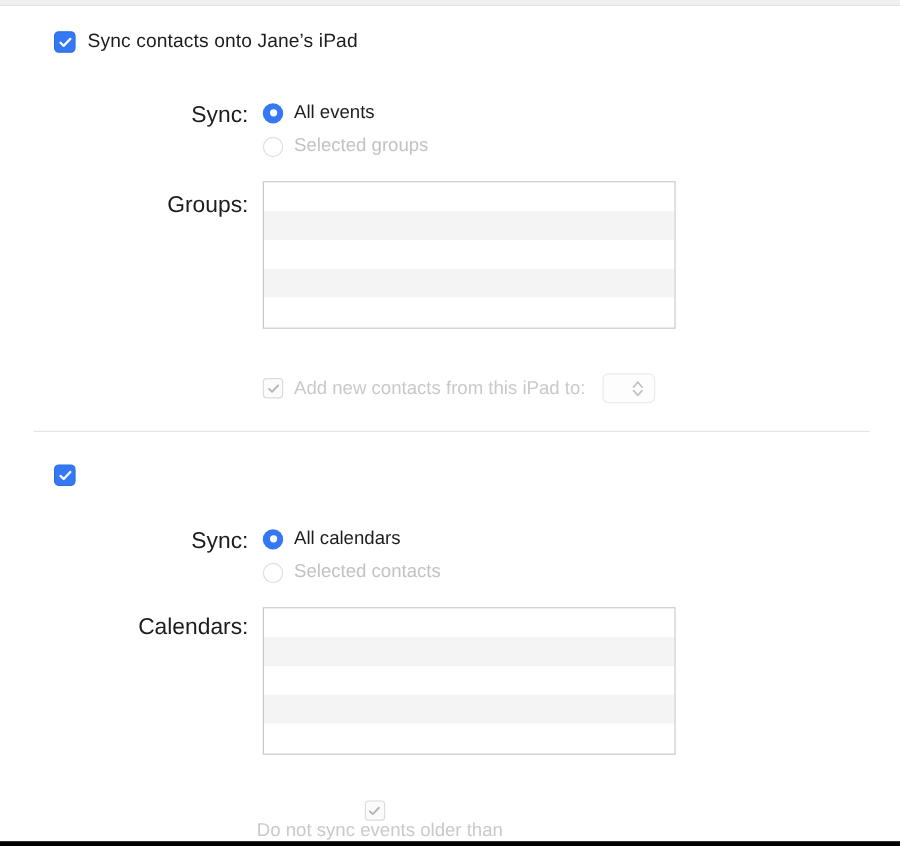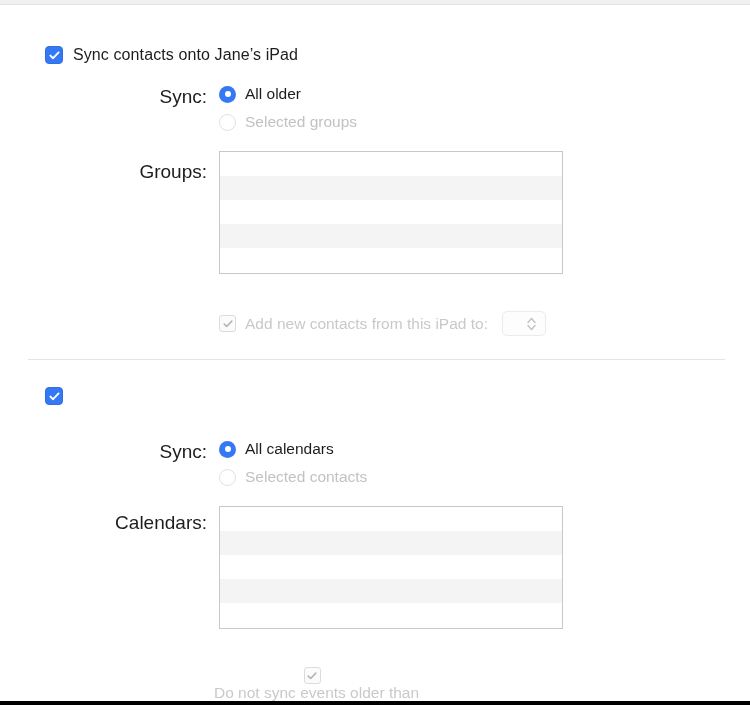--- a/index.html
+++ b/index.html
@@ -207,34 +207,34 @@
     flex: none;
   }
 </style>
 </head>
 <body>
 
 <div class="top-band"></div>
 
 <div class="pane pane-contacts">
 
-  <div class="row header-row" style="top: 40px;">
+  <div class="row header-row" style="top: 20px;">
     <span class="checkbox">
       <svg width="13" height="13" viewBox="0 0 13 13" aria-hidden="true">
         <path d="M2.4 6.6 L5.1 9.2 L10.6 3.4" fill="none" stroke="#ffffff" stroke-width="1.9" stroke-linecap="round" stroke-linejoin="round"></path>
       </svg>
     </span>
     <span class="cb-label">Sync contacts onto Jane’s iPad</span>
   </div>
 
   <div class="field-label" style="left: 107px; top: 80px; width: 100px;">Sync:</div>
 
   <div class="row" style="left: 219px; top: 79px;">
     <span class="radio-on"></span>
-    <span class="opt-text">All older</span>
+    <span class="opt-text">All events</span>
   </div>
 
   <div class="row" style="left: 219px; top: 107px;">
     <span class="radio-off"></span>
     <span class="opt-text disabled">Selected groups</span>
   </div>
 
   <div class="field-label" style="left: 87px; top: 155px; width: 120px;">Groups:</div>
 
   <div class="listbox" style="left: 219px; top: 145px; width: 344px; height: 123px;">

